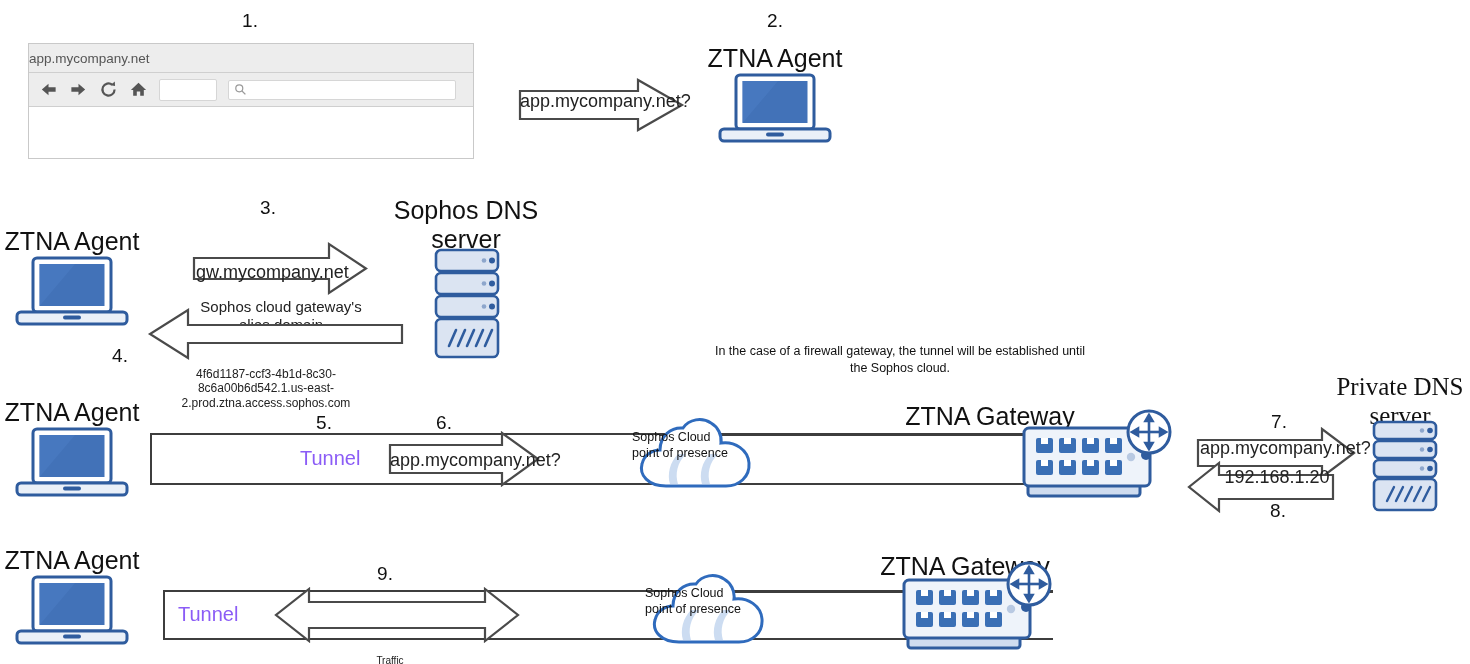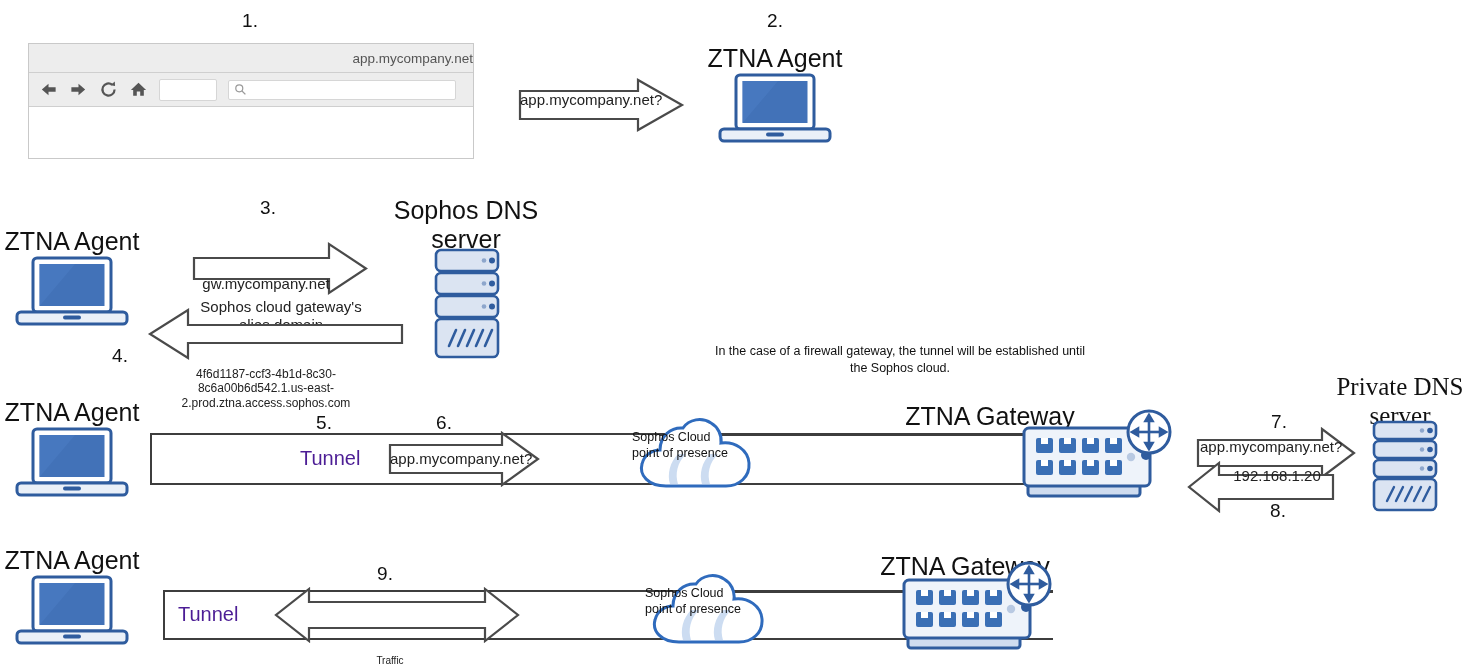--- a/index.html
+++ b/index.html
@@ -4,33 +4,33 @@
 <style>
   html,body{margin:0;padding:0;background:#ffffff;}
   body{
     width:1470px;height:664px;position:relative;overflow:hidden;
     font-family:"Liberation Sans","DejaVu Sans",sans-serif;
     color:#1a1a1a;
   }
   .abs{position:absolute;}
   .step-num{font-size:19px;color:#111;text-align:center;white-space:nowrap;}
   .node-label{font-size:25px;color:#111;text-align:center;line-height:1.15;white-space:pre-line;}
-  .arrow-text{font-size:15px;color:#222;text-align:center;white-space:nowrap;}
+  .arrow-text{font-size:18px;color:#222;text-align:center;white-space:nowrap;}
   .arrow-text-sm{font-size:11px;color:#222;text-align:center;line-height:1.2;}
-  .tunnel-label{font-size:20px;color:#4c1d95;}
+  .tunnel-label{font-size:20px;color:#8b5cf6;}
   .note{font-size:12.5px;color:#111;text-align:center;line-height:1.35;}
   .cloud-label{font-size:12.5px;color:#111;text-align:left;line-height:1.25;}
 
   
   .browser{
     border:1px solid #c9c9c9;background:#fff;box-sizing:border-box;
   }
   .browser-title{
     height:28px;background:#ededed;border-bottom:1px solid #cfcfcf;
-    display:flex;align-items:center;justify-content:flex-end;
+    display:flex;align-items:center;justify-content:flex-start;
     font-size:13.5px;color:#555;
   }
   .browser-toolbar{
     height:34px;background:#ededed;border-bottom:1px solid #cfcfcf;
     display:flex;align-items:center;padding:0 0 0 10px;gap:11px;box-sizing:border-box;
   }
   .tb-icon{width:19px;height:19px;display:block;color:#555;}
   .addr-box{width:56px;height:20px;background:#fff;border:1px solid #d6d6d6;border-radius:2px;}
   .search-box{
     width:228px;height:20px;background:#fff;border:1px solid #d6d6d6;border-radius:2px;
@@ -147,21 +147,21 @@
       <line x1="53" y1="98" x2="60" y2="82"></line>
     </g>
   </svg>
 </div>
 
 <div class="abs" style="left:192px;top:241px;">
   <svg width="176" height="55" viewBox="0 0 176 55">
     <path d="M2 17 L137 17 L137 3 L174 27.5 L137 52 L137 38 L2 38 Z" fill="#ffffff" stroke="#4a4a4a" stroke-width="2.2" stroke-linejoin="miter"></path>
   </svg>
 </div>
-<div class="abs arrow-text" style="left:196px;top:262px;width:140px;margin-top:13px;">gw.mycompany.net</div>
+<div class="abs arrow-text" style="left:196px;top:262px;width:140px;">gw.mycompany.net</div>
 
 <div class="abs arrow-text-sm" style="left:186px;top:298px;width:190px;white-space:pre-line;font-size:15px;">Sophos cloud gateway's
 alias domain</div>
 
 <div class="abs" style="left:148px;top:305px;">
   <svg width="256" height="58" viewBox="0 0 256 58">
     <path d="M254 20 L40 20 L40 5 L2 29 L40 53 L40 38 L254 38 Z" fill="#ffffff" stroke="#4a4a4a" stroke-width="2.2" stroke-linejoin="miter"></path>
   </svg>
 </div>
 <div class="abs step-num" style="left:100px;top:345px;width:40px;">4.</div>

